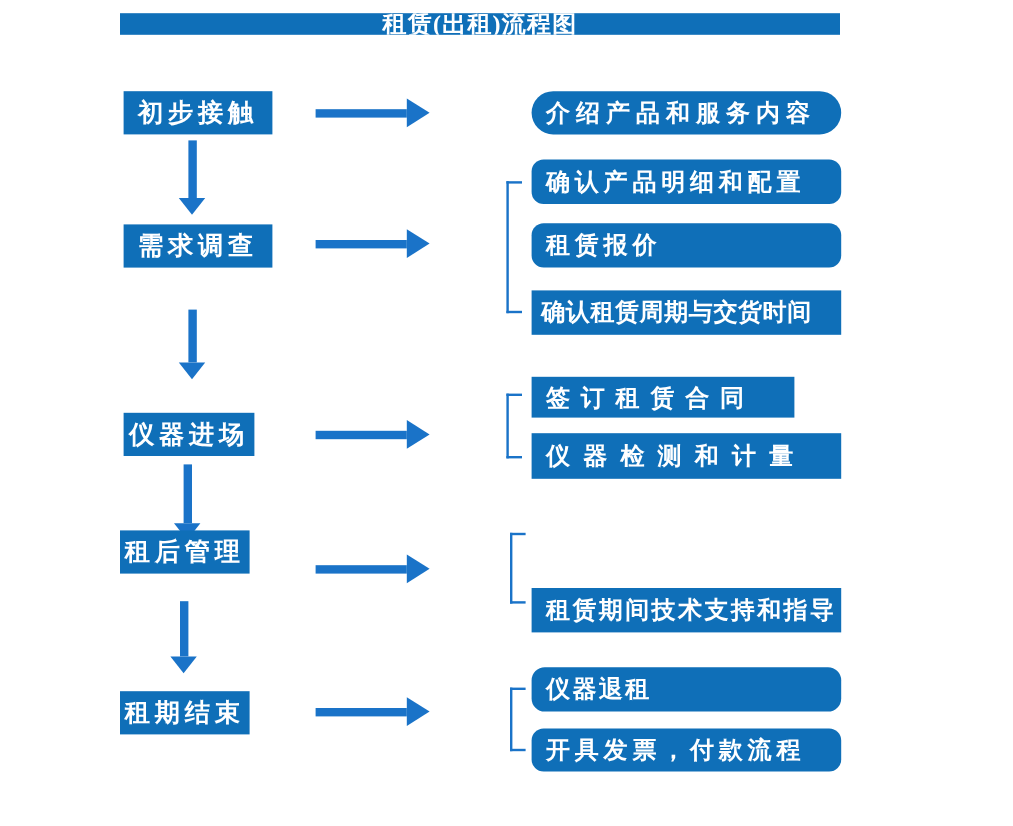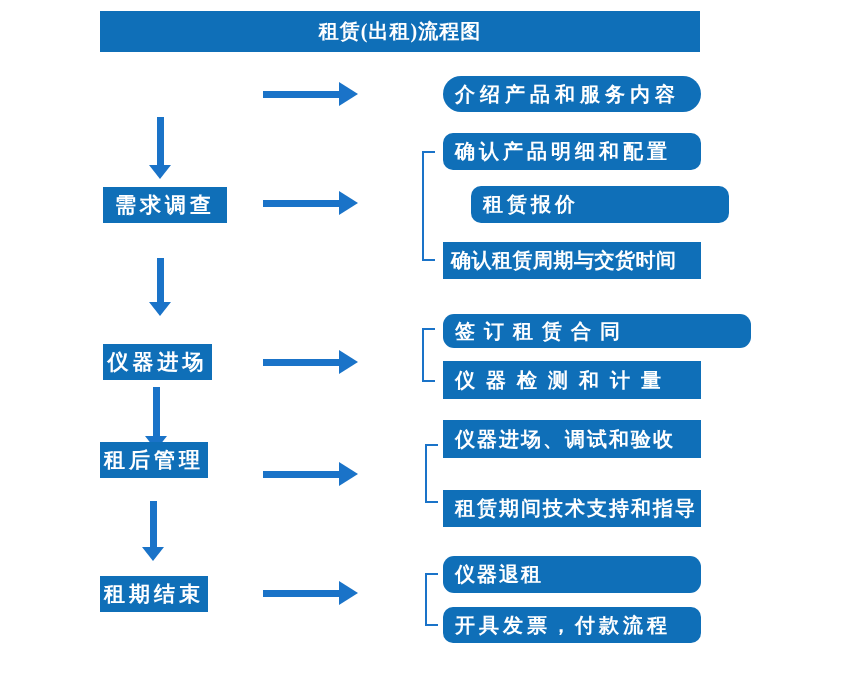--- a/index.html
+++ b/index.html
@@ -34,69 +34,69 @@
     border-top:14px solid var(--conn);border-left:11px solid transparent;border-right:11px solid transparent;}
 
   .bracket{position:absolute;width:13px;box-sizing:border-box;
     border-left:2px solid var(--conn);border-top:2px solid var(--conn);border-bottom:2px solid var(--conn);}
 </style>
 </head>
 <body>
 
 <div class="stage" style="--fill: #0F6FB8; --conn: #1A73C8; --txt: #FFFFFF; background: rgb(255, 255, 255);">
 
-  <div class="box titlebar" style="left:100px;top:11px;width:600px;height:41px;">租赁(出租)流程图</div>
+  <div class="box titlebar" style="left:100px;top:11px;width:600px;height:18px;">租赁(出租)流程图</div>
 
+  <div class="box stepbox" style="left:103px;top:76px;width:124px;height:36px;">初步接触</div>
   <div class="harrow" style="left:263px;top:82px;">
     <div class="shaft"></div>
     <div class="head"></div>
   </div>
   <div class="box detailbox lsp5" style="left:443px;top:76px;width:258px;height:36px;border-radius:18px;">介绍产品和服务内容</div>
 
   <div class="varrow" style="left:149px;top:117px;height:62px;">
     <div class="shaft"></div>
     <div class="head"></div>
   </div>
 
   <div class="box stepbox" style="left:103px;top:187px;width:124px;height:36px;">需求调查</div>
   <div class="harrow" style="left:263px;top:191px;">
     <div class="shaft"></div>
     <div class="head"></div>
   </div>
   <div class="bracket" style="left:422px;top:151px;height:110px;"></div>
   <div class="box detailbox lsp4" style="left:443px;top:133px;width:258px;height:37px;">确认产品明细和配置</div>
-  <div class="box detailbox lsp4" style="left:443px;top:186px;width:258px;height:37px;margin-left:28px;">租赁报价</div>
+  <div class="box detailbox lsp4" style="left:443px;top:186px;width:258px;height:37px;">租赁报价</div>
   <div class="box detailbox lsp0" style="left:443px;top:242px;width:258px;height:37px;">确认租赁周期与交货时间</div>
 
   <div class="varrow" style="left:149px;top:258px;height:58px;">
     <div class="shaft"></div>
     <div class="head"></div>
   </div>
 
   <div class="box stepbox" style="left:103px;top:344px;width:109px;height:36px;">仪器进场</div>
   <div class="harrow" style="left:263px;top:350px;">
     <div class="shaft"></div>
     <div class="head"></div>
   </div>
   <div class="bracket" style="left:422px;top:328px;height:54px;"></div>
-  <div class="box detailbox lsp9" style="left:443px;top:314px;width:308px;height:34px;border-radius:11px;">签订租赁合同</div>
+  <div class="box detailbox lsp9" style="left:443px;top:314px;width:219px;height:34px;">签订租赁合同</div>
   <div class="box detailbox lsp11" style="left:443px;top:361px;width:258px;height:38px;">仪器检测和计量</div>
 
   <div class="varrow" style="left:145px;top:387px;height:63px;">
     <div class="shaft"></div>
     <div class="head"></div>
   </div>
 
   <div class="box stepbox" style="left:100px;top:442px;width:108px;height:36px;">租后管理</div>
   <div class="harrow" style="left:263px;top:462px;">
     <div class="shaft"></div>
     <div class="head"></div>
   </div>
   <div class="bracket" style="left:425px;top:444px;height:59px;"></div>
-  <div class="box detailbox lsp2" style="left:443px;top:420px;width:258px;height:38px;">仪器进场、调试和验收</div>
   <div class="box detailbox lsp2" style="left:443px;top:490px;width:258px;height:37px;">租赁期间技术支持和指导</div>
 
   <div class="varrow" style="left:142px;top:501px;height:60px;">
     <div class="shaft"></div>
     <div class="head"></div>
   </div>
 
   <div class="box stepbox" style="left:100px;top:576px;width:108px;height:36px;">租期结束</div>
   <div class="harrow" style="left:263px;top:581px;">
     <div class="shaft"></div>

